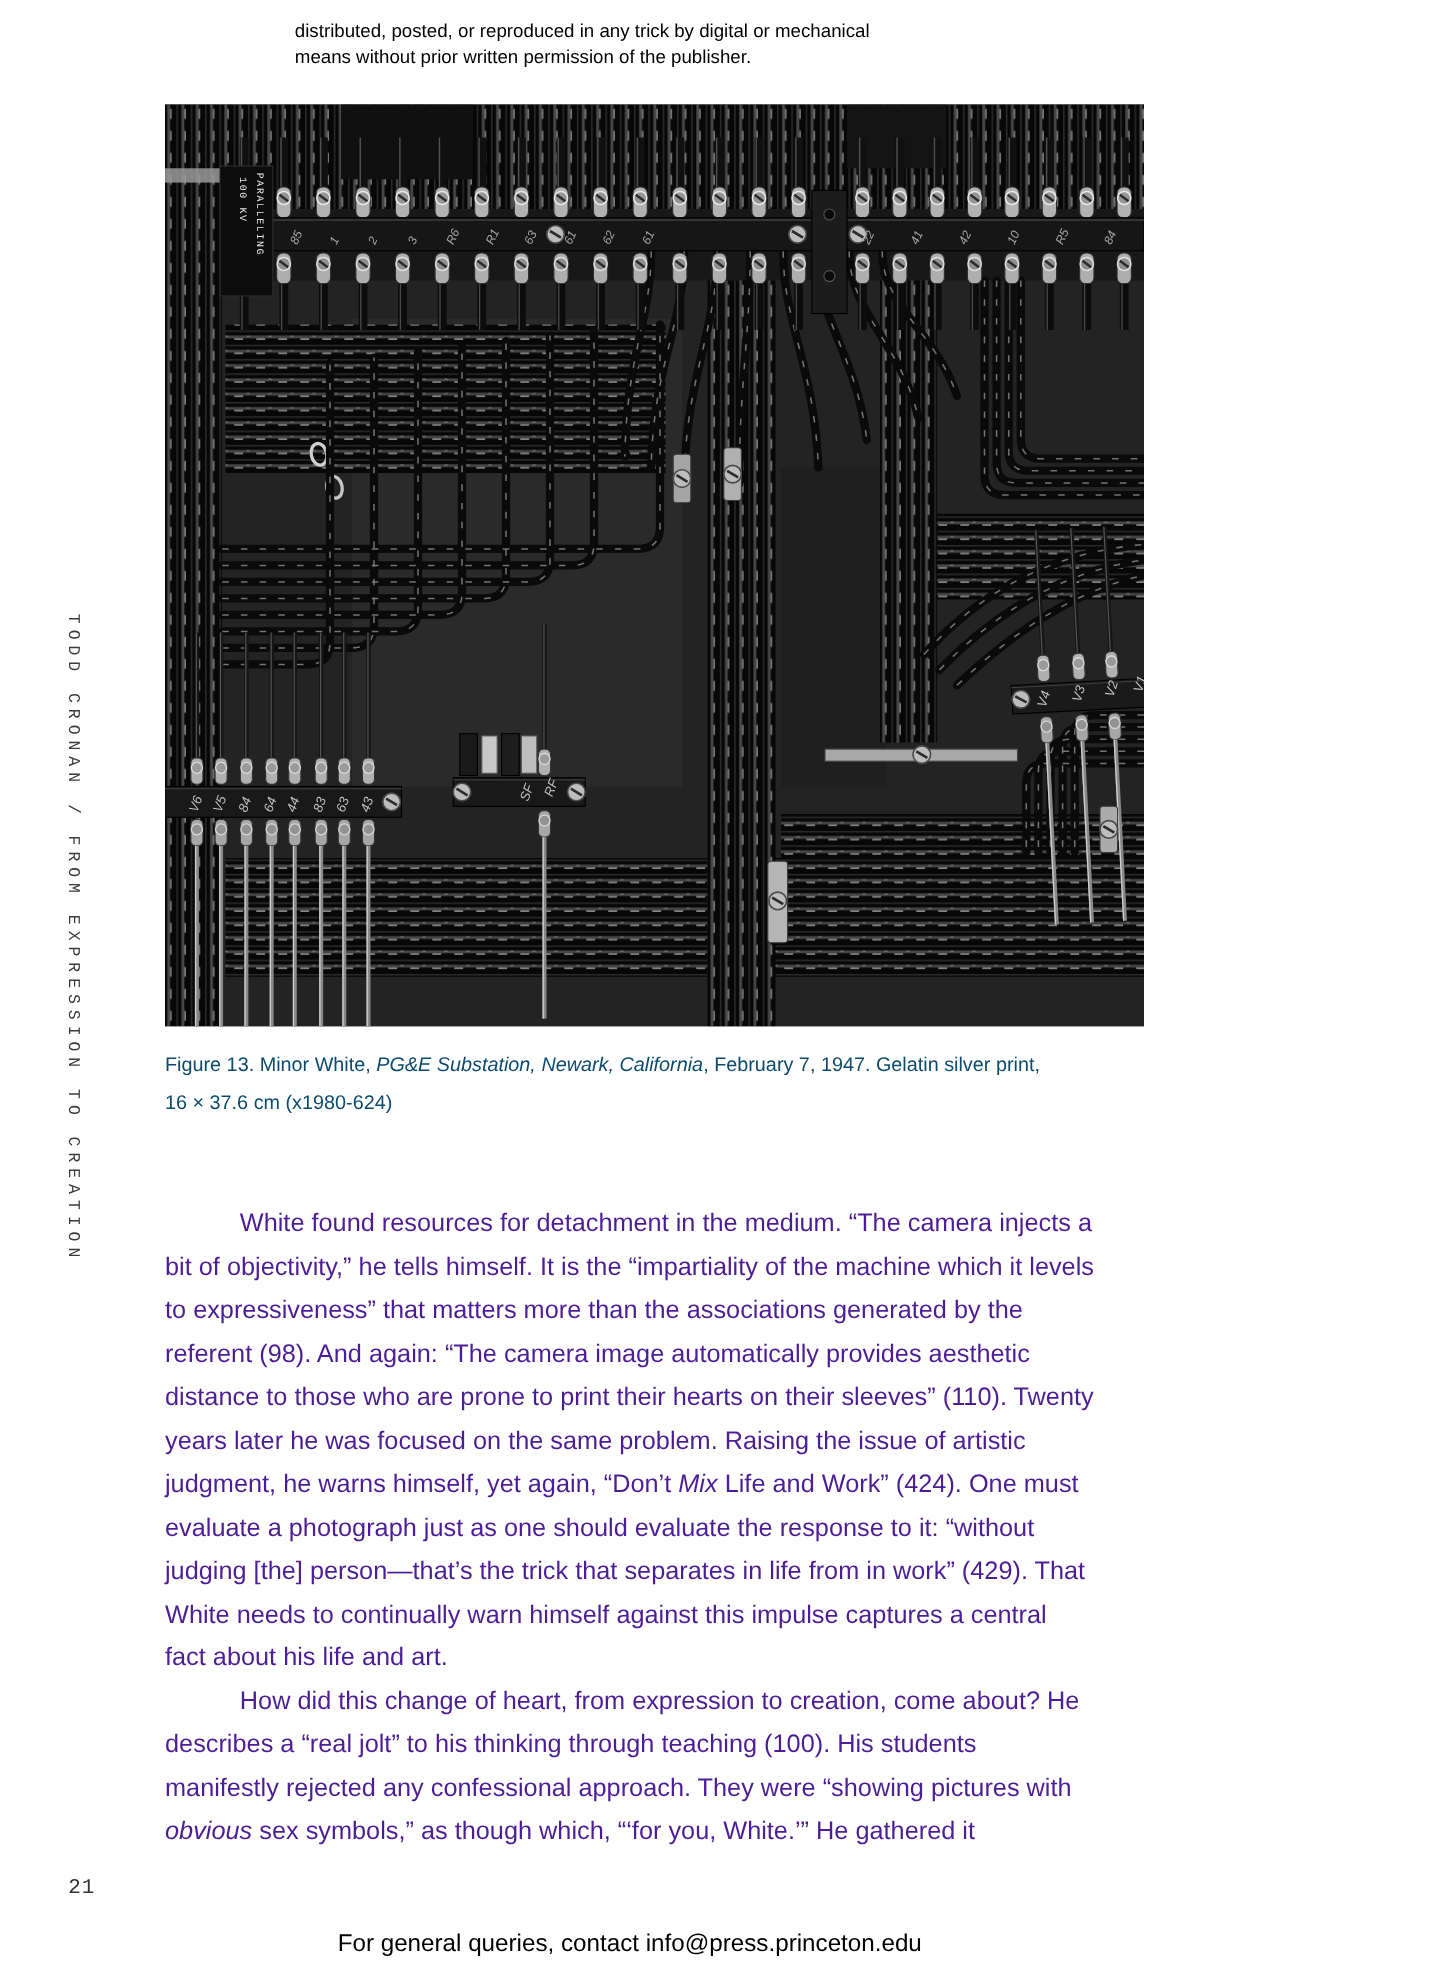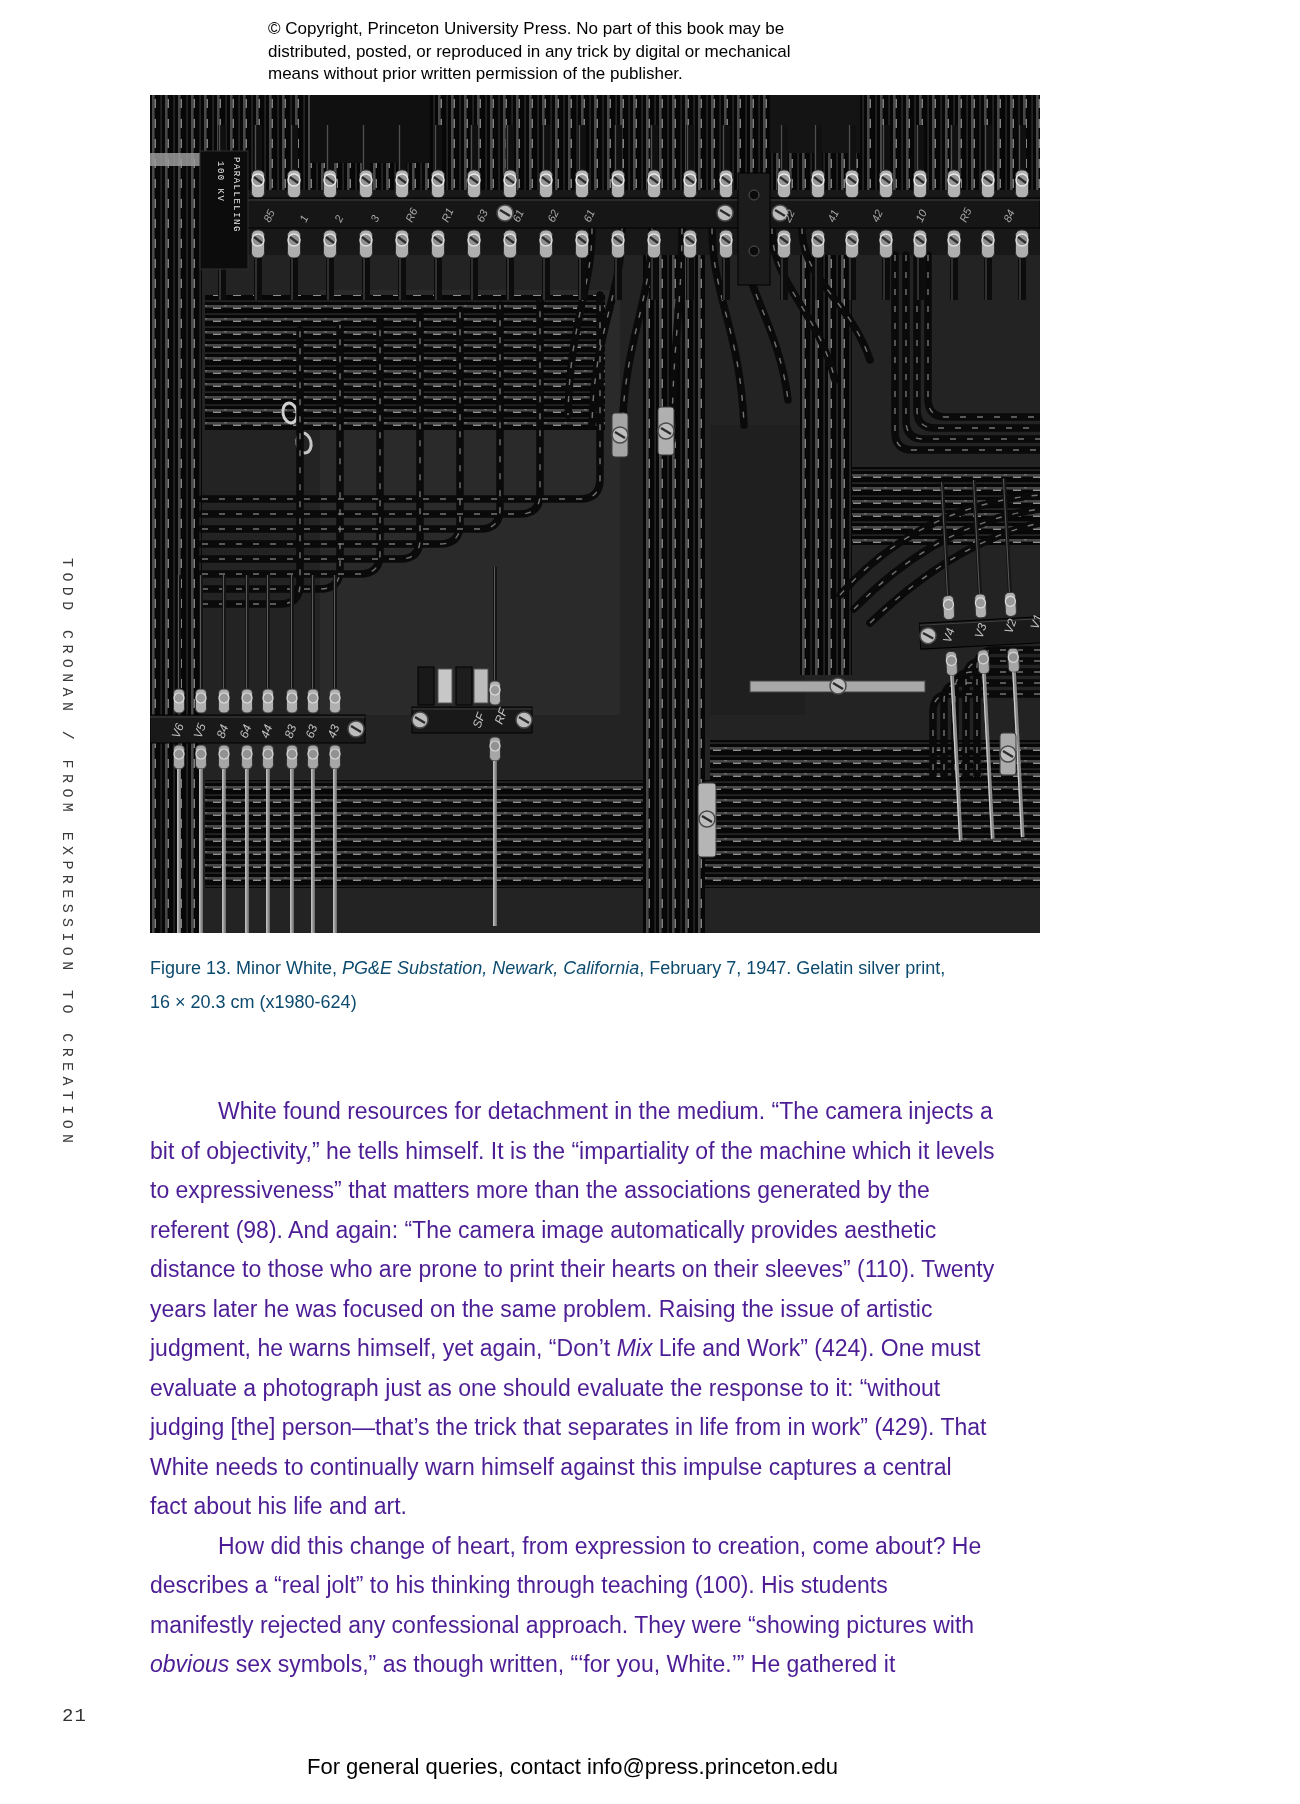--- a/index.html
+++ b/index.html
@@ -55,21 +55,20 @@
   .barlbl { font:italic 11px "Liberation Sans", sans-serif; fill:#b5b5b5; opacity:.9; }
   .striplbl { font:italic 12px "Liberation Sans", sans-serif; fill:#cfcfcf; opacity:.92; }
   .plate-txt { font:9px "Liberation Mono", monospace; fill:#e8e8e8; letter-spacing:1.5px; }
 </style>
 </head>
 <body>
 
 <div class="page">
 
   <div class="copyright">
-    <div>© Copyright, Princeton University Press. No part of this book may be</div>
     <div>distributed, posted, or reproduced in any trick by digital or mechanical</div>
     <div>means without prior written permission of the publisher.</div>
   </div>
 
   <div class="runhead">TODD CRONAN / FROM EXPRESSION TO CREATION</div>
 
   <div class="photo">
     <svg viewBox="0 0 890 838" xmlns="http://www.w3.org/2000/svg">
       <defs>
         <pattern id="hb" width="20" height="13" patternUnits="userSpaceOnUse">
@@ -347,25 +346,25 @@
         <rect x="600" y="586" width="175" height="11" fill="#a8a8a8" stroke="#444"></rect>
         <use href="#screw" transform="translate(688,591)"></use>
         <rect x="850" y="638" width="16" height="42" rx="3" fill="#ababab" stroke="#3a3a3a"></rect>
         <use href="#screw" transform="translate(858,659)"></use>
       </g>
     </svg>
   </div>
 
   <div class="caption">
     <div><span>Figure 13. Minor White, </span><span class="it">PG&amp;E Substation, Newark, California</span><span>, February 7, 1947. Gelatin silver print,</span></div>
-    <div>16 × 20.3 cm (x1980-624)</div>
+    <div>16 × 37.6 cm (x1980-624)</div>
   </div>
 
   <div class="bodytext">
     <p><span>White found resources for detachment in the medium. “The camera injects a bit of objectivity,” he tells himself. It is the “impartiality of the machine which it levels to expressiveness” that matters more than the associations generated by the referent (98). And again: “The camera image automatically provides aesthetic distance to those who are prone to print their hearts on their sleeves” (110). Twenty years later he was focused on the same problem. Raising the issue of artistic judgment, he warns himself, yet again, “Don’t </span><span class="it">Mix</span><span> Life and Work” (424). One must evaluate a photograph just as one should evaluate the response to it: “without judging [the] person—that’s the trick that separates in life from in work” (429). That White needs to continually warn himself against this impulse captures a central fact about his life and art.</span></p>
-    <p><span>How did this change of heart, from expression to creation, come about? He describes a “real jolt” to his thinking through teaching (100). His students manifestly rejected any confessional approach. They were “showing pictures with </span><span class="it">obvious</span><span> sex symbols,” as though written, “‘for you, White.’” He gathered it</span></p>
+    <p><span>How did this change of heart, from expression to creation, come about? He describes a “real jolt” to his thinking through teaching (100). His students manifestly rejected any confessional approach. They were “showing pictures with </span><span class="it">obvious</span><span> sex symbols,” as though which, “‘for you, White.’” He gathered it</span></p>
   </div>
 
   <div class="folio">21</div>
 
   <div class="footer">For general queries, contact info@press.princeton.edu</div>
 
 </div>
 
 </body></html>

